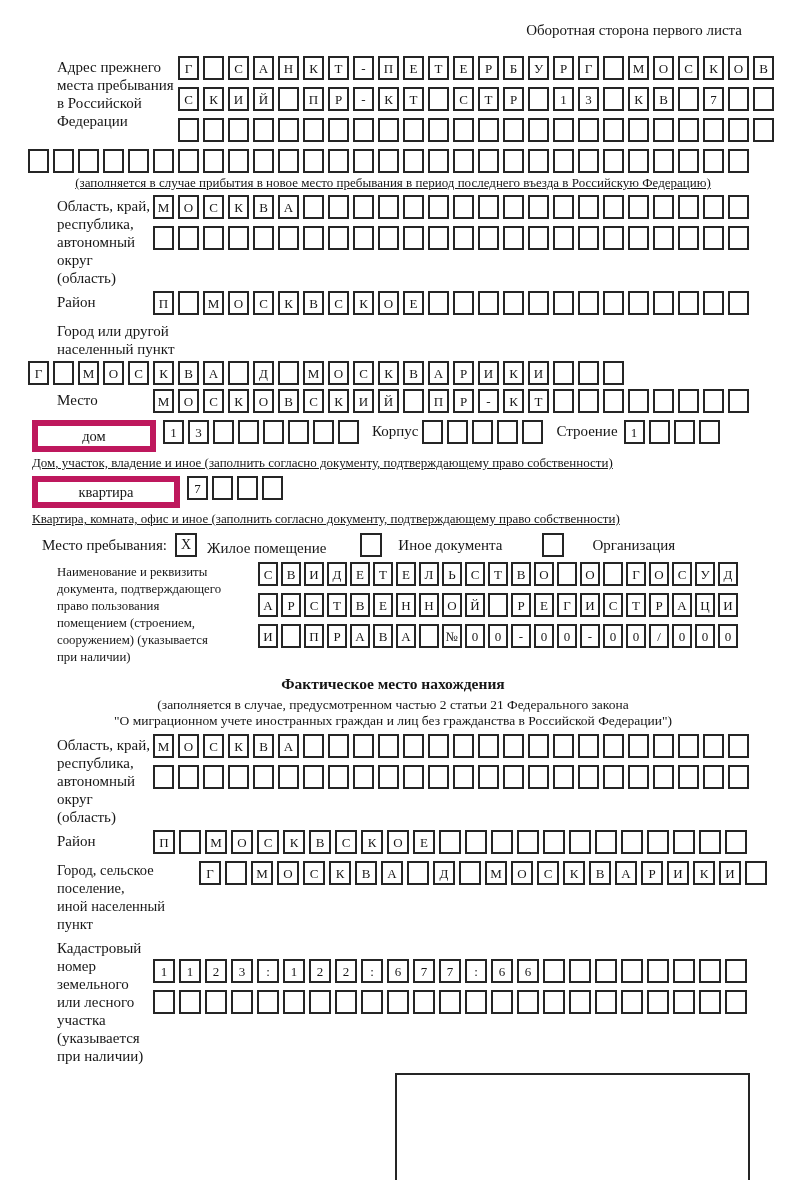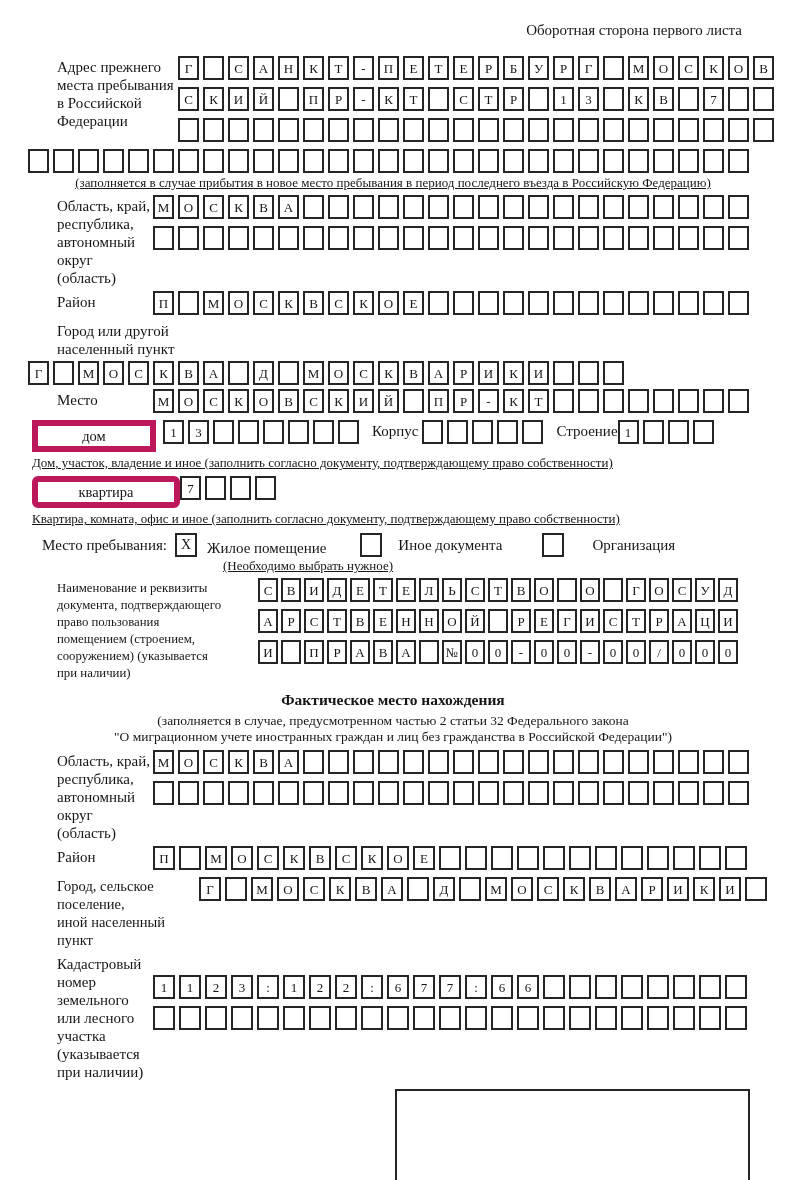--- a/index.html
+++ b/index.html
@@ -331,51 +331,50 @@
         <span class="cell"></span>
       </span>
     <span class="inl-lbl" style="margin-left:13px; margin-right:4px;">Корпус</span>
     <span class="cellrow inline">
         <span class="cell"></span>
         <span class="cell"></span>
         <span class="cell"></span>
         <span class="cell"></span>
         <span class="cell"></span>
       </span>
-    <span class="inl-lbl" style="margin-left:13px; margin-right:0;">Строение</span>
+    <span class="inl-lbl" style="margin-left:13px; margin-right:6px;">Строение</span>
     <span class="cellrow inline">
         <span class="cell">1</span>
         <span class="cell"></span>
         <span class="cell"></span>
         <span class="cell"></span>
       </span>
   </div>
   <div class="caption" style="margin-top:4px; margin-left:4px;">Дом, участок, владение и иное (заполнить согласно документу, подтверждающему право собственности)</div>
 
   <div class="houserow" style="margin-top:6px;">
-    <span class="wbox" style="width:136px; margin-right:0;border-radius:6px;">квартира</span>
+    <span class="wbox" style="width:136px; margin-right:7px;">квартира</span>
     <span class="cellrow inline">
         <span class="cell">7</span>
         <span class="cell"></span>
         <span class="cell"></span>
         <span class="cell"></span>
       </span>
   </div>
   <div class="caption" style="margin-top:4px; margin-left:4px;">Квартира, комната, офис и иное (заполнить согласно документу, подтверждающему право собственности)</div>
 
   <div class="stayrow" style="margin-top:7px;">
     <span>Место пребывания:</span>
     <span class="cbox" style="margin-left:8px;">X</span>
     <span style="margin-left:10px;margin-top:6px;">Жилое помещение</span>
     <span class="cbox" style="margin-left:34px;"></span>
     <span style="margin-left:16px;">Иное документа</span>
     <span class="cbox" style="margin-left:40px;"></span>
     <span style="margin-left:28px;">Организация</span>
   </div>
-  <div class="caption" style="margin-top:2px; margin-left:130px; width:300px; text-align:center;">(Необходимо выбрать нужное)</div>
 
   <div class="field" style="margin-top:5px;">
     <div class="lbl w230 lines">Наименование и реквизиты
 документа, подтверждающего
 право пользования
 помещением (строением,
 сооружением) (указывается
 при наличии)</div>
     <div class="rows">
       <div class="cellrow p23">
@@ -444,21 +443,21 @@
           <span class="cell">0</span>
           <span class="cell">/</span>
           <span class="cell">0</span>
           <span class="cell">0</span>
           <span class="cell">0</span>
         </div>
     </div>
   </div>
 
   <div class="sec-title center" style="margin-top:9px;">Фактическое место нахождения</div>
-  <div class="note-lines lines center" style="margin-top:4px;">(заполняется в случае, предусмотренном частью 2 статьи 32 Федерального закона
+  <div class="note-lines lines center" style="margin-top:4px;">(заполняется в случае, предусмотренном частью 2 статьи 21 Федерального закона
 "О миграционном учете иностранных граждан и лиц без гражданства в Российской Федерации")</div>
 
   <div class="field" style="margin-top:5px;">
     <div class="lbl w125 lines">Область, край,
 республика,
 автономный округ
 (область)</div>
     <div class="rows">
       <div class="cellrow">
           <span class="cell">М</span>

